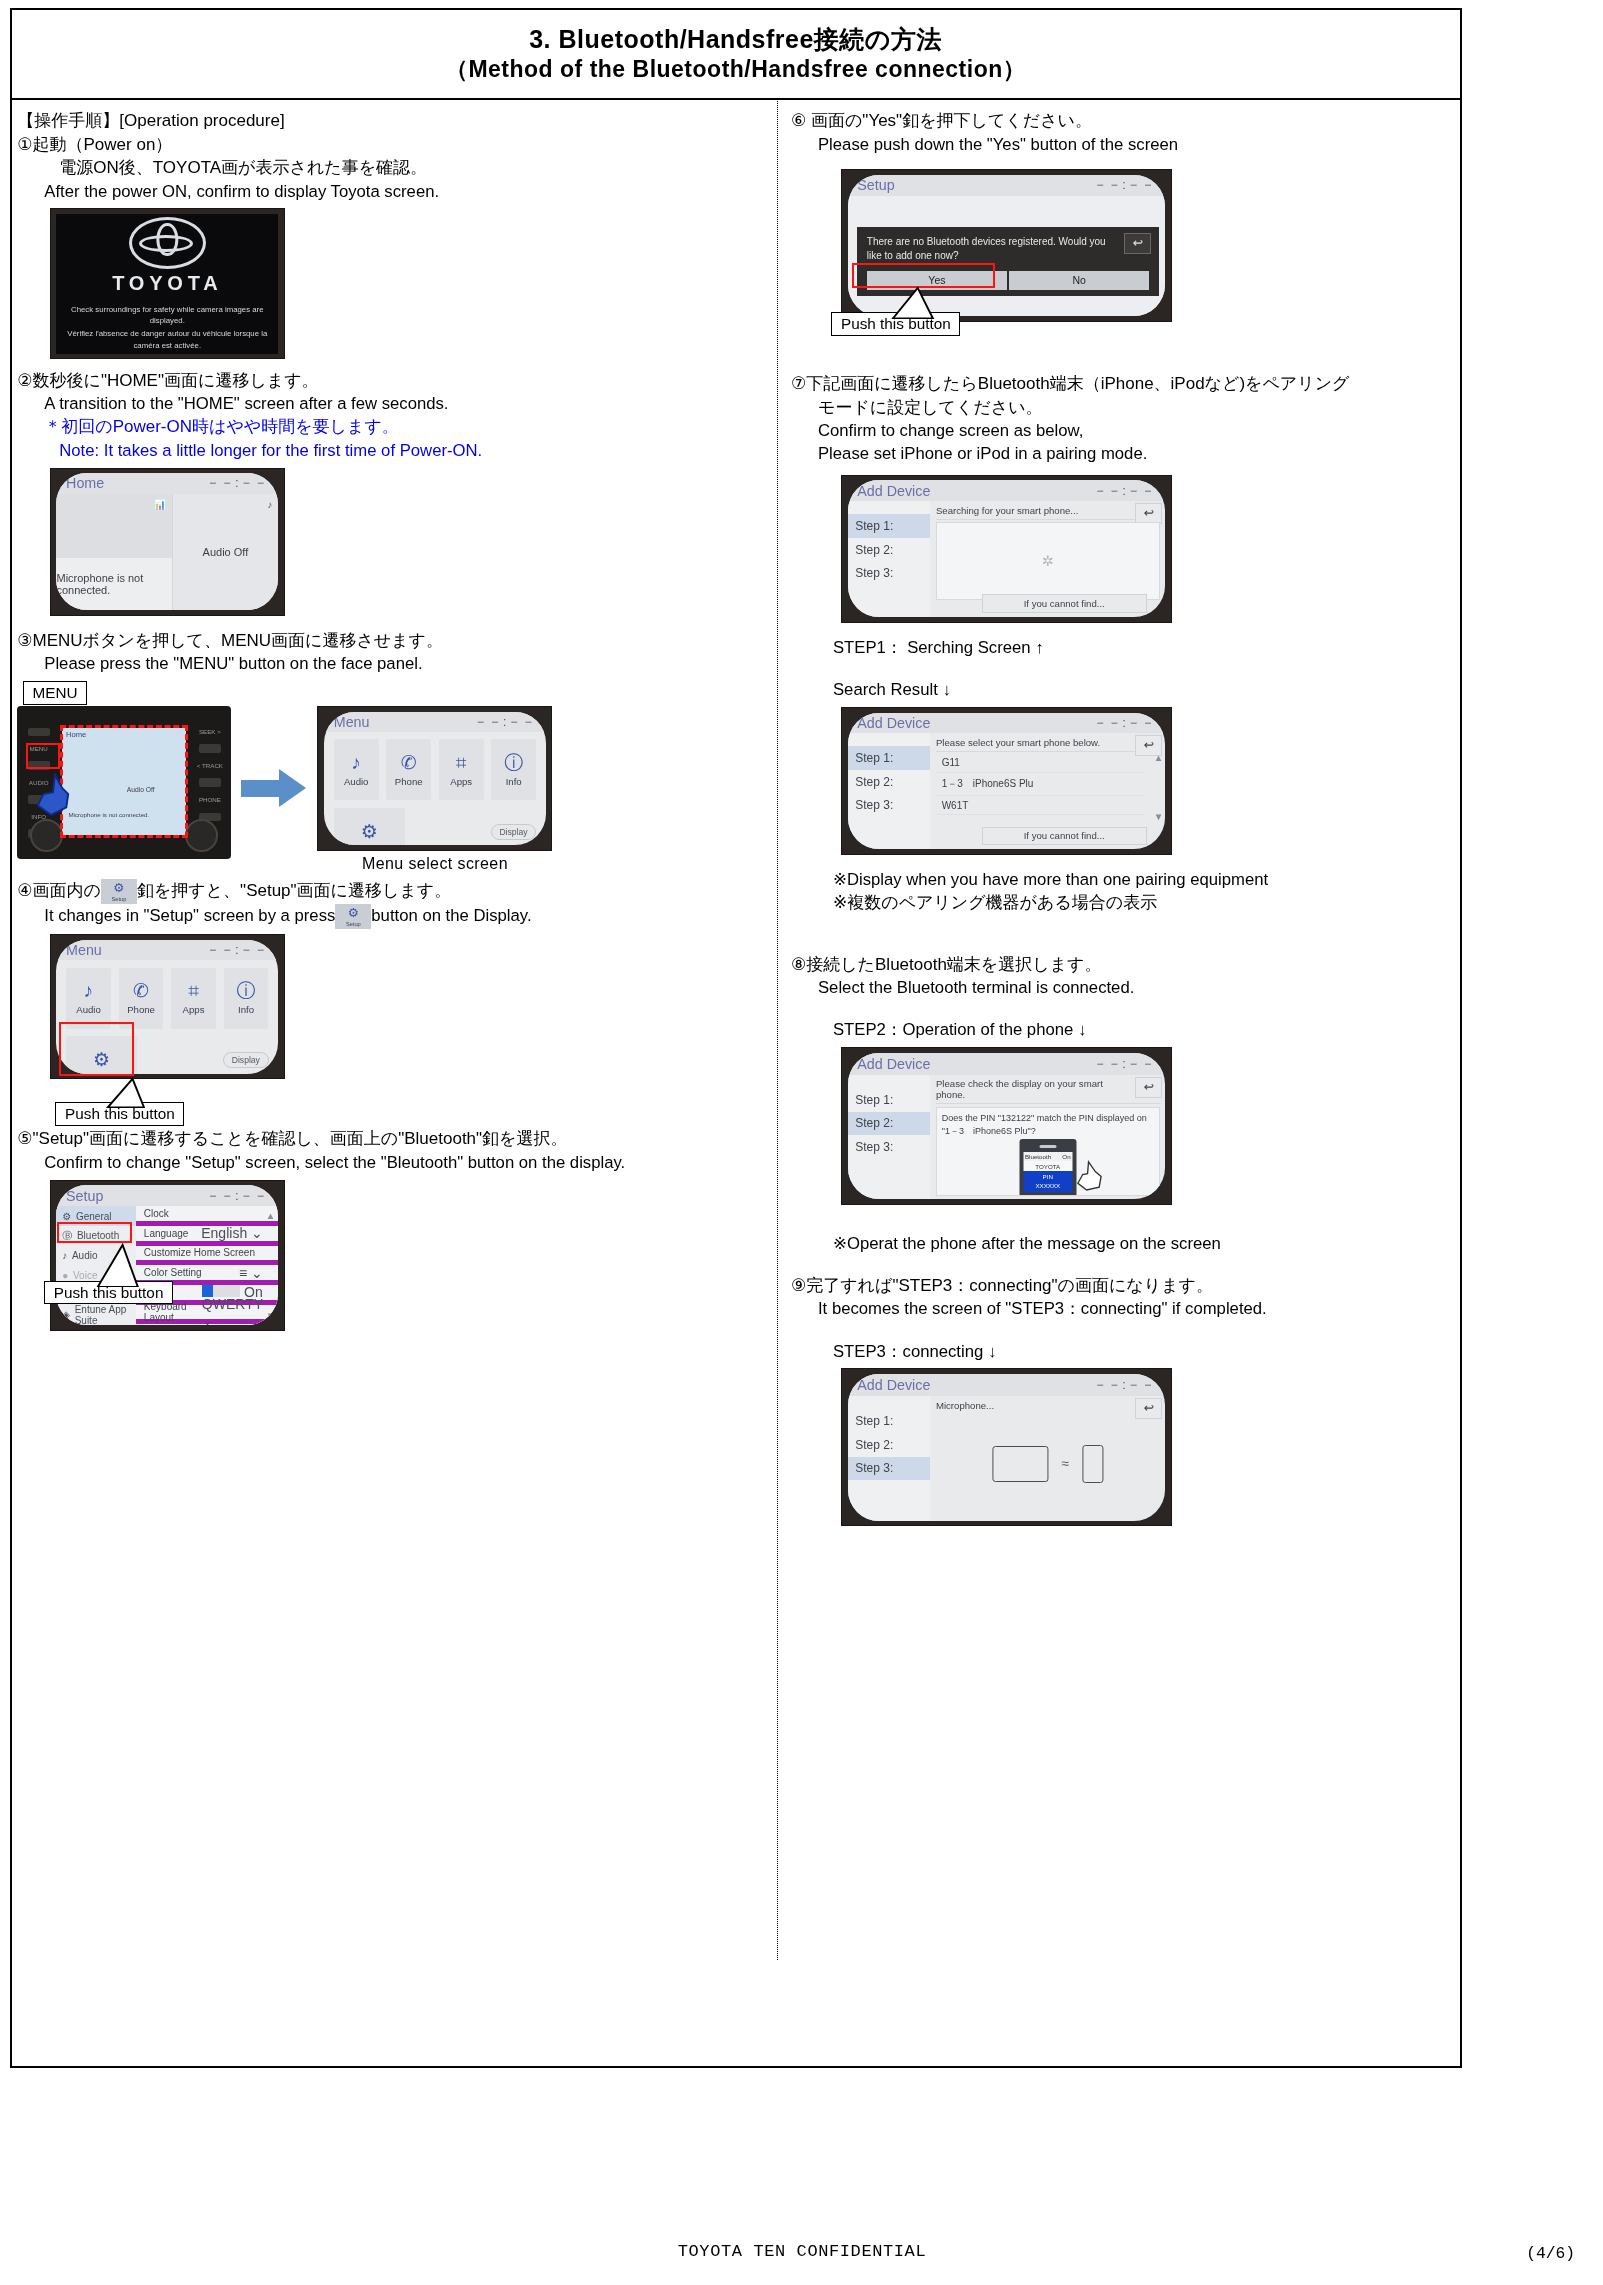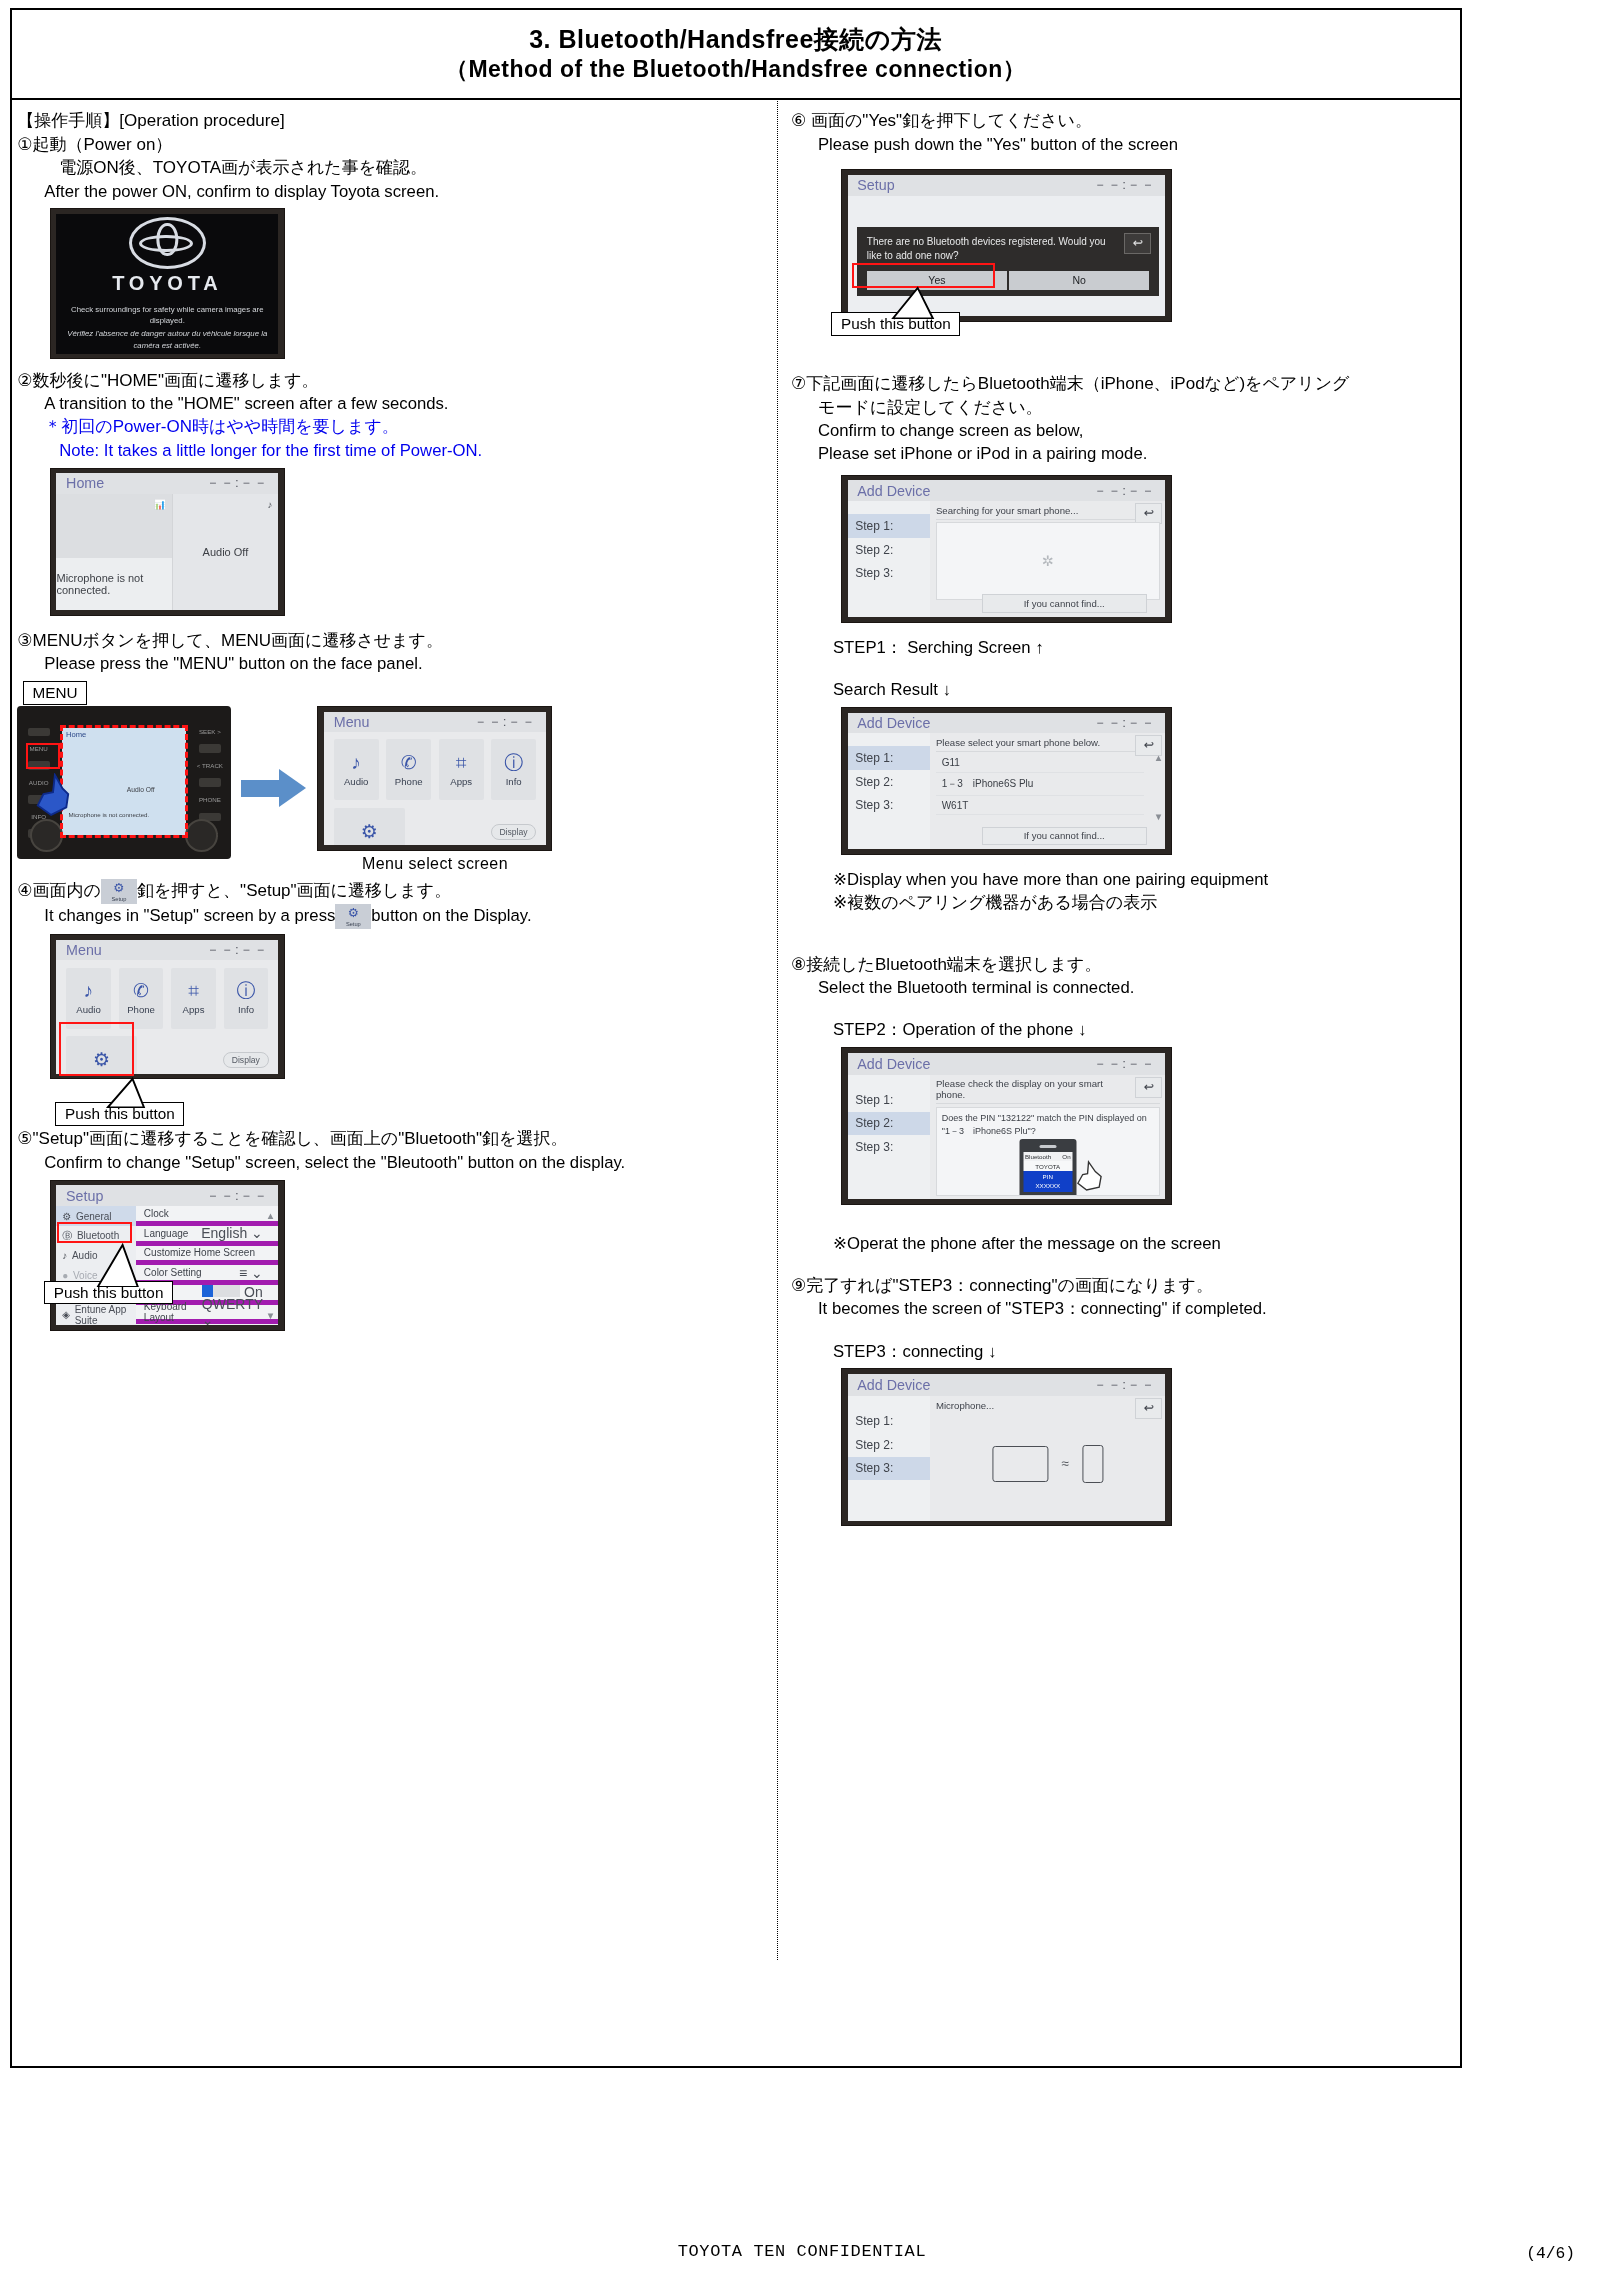--- a/index.html
+++ b/index.html
@@ -26,21 +26,21 @@
   .gap10{height:9.6px;}
   .gap14{height:13.4px;}
   .gap20{height:19px;}
   .gap28{height:27px;}
   .gap40{height:38px;}
 
   
   .shot{position:relative;background:#2b2623;padding:5.7px 6.7px;box-sizing:border-box;
         box-shadow:0 0 0 1px #1a1512 inset;}
   .scr{position:relative;width:100%;height:100%;background:#e9eaec;overflow:hidden;
-       font-family:"Liberation Sans",sans-serif;}
+       font-family:"Liberation Sans",sans-serif;border-radius:31px;}
   .scr .bar{height:15%;background:#dfe1e4;display:flex;align-items:center;padding:0 9.6px;
             box-sizing:border-box;justify-content:space-between;}
   .scr .bar .ttl{color:#6b6fa8;font-size:14.3px;}
   .scr .bar .clk{color:#5a5d66;font-size:13.4px;letter-spacing:1px;}
   .scr .body{height:85%;position:relative;}
 
   
   .splash{background:#0a0a0c;width:100%;height:100%;display:flex;flex-direction:column;
           align-items:center;justify-content:center;color:#fff;}
   .toyota-mark{width:71px;height:46px;border:3.8px solid #d8dce3;border-radius:50%/50%;
@@ -177,21 +177,21 @@
       <div class="t jp ind2">電源ON後、TOYOTA画が表示された事を確認。</div>
       <div class="t ind1">After the power ON, confirm to display Toyota screen.</div>
 
       <div class="gap6"></div>
 
       <div class="shot" style="margin-left:32.5px;width:235px;height:151px;">
         <div class="splash">
           <div class="toyota-mark"></div>
           <div class="toyota-word">TOYOTA</div>
           <div class="splash-note">Check surroundings for safety while camera images are displayed.</div>
-          <div class="splash-note" style="margin-top:1.9px;font-style:italic;">Vérifiez l'absence de danger autour du véhicule lorsque la caméra est activée.</div>
+          <div class="splash-note" style="margin-top:1.9px;">Vérifiez l'absence de danger autour du véhicule lorsque la caméra est activée.</div>
         </div>
       </div>
 
       <div class="gap10"></div>
       <div class="t jp">②数秒後に"HOME"画面に遷移します。</div>
       <div class="t ind1">A transition to the "HOME" screen after a few seconds.</div>
       <div class="t jp blue ind1">＊初回のPower-ON時はやや時間を要します。</div>
       <div class="t blue ind2">Note: It takes a little longer for the first time of Power-ON.</div>
 
       <div class="gap6"></div>

